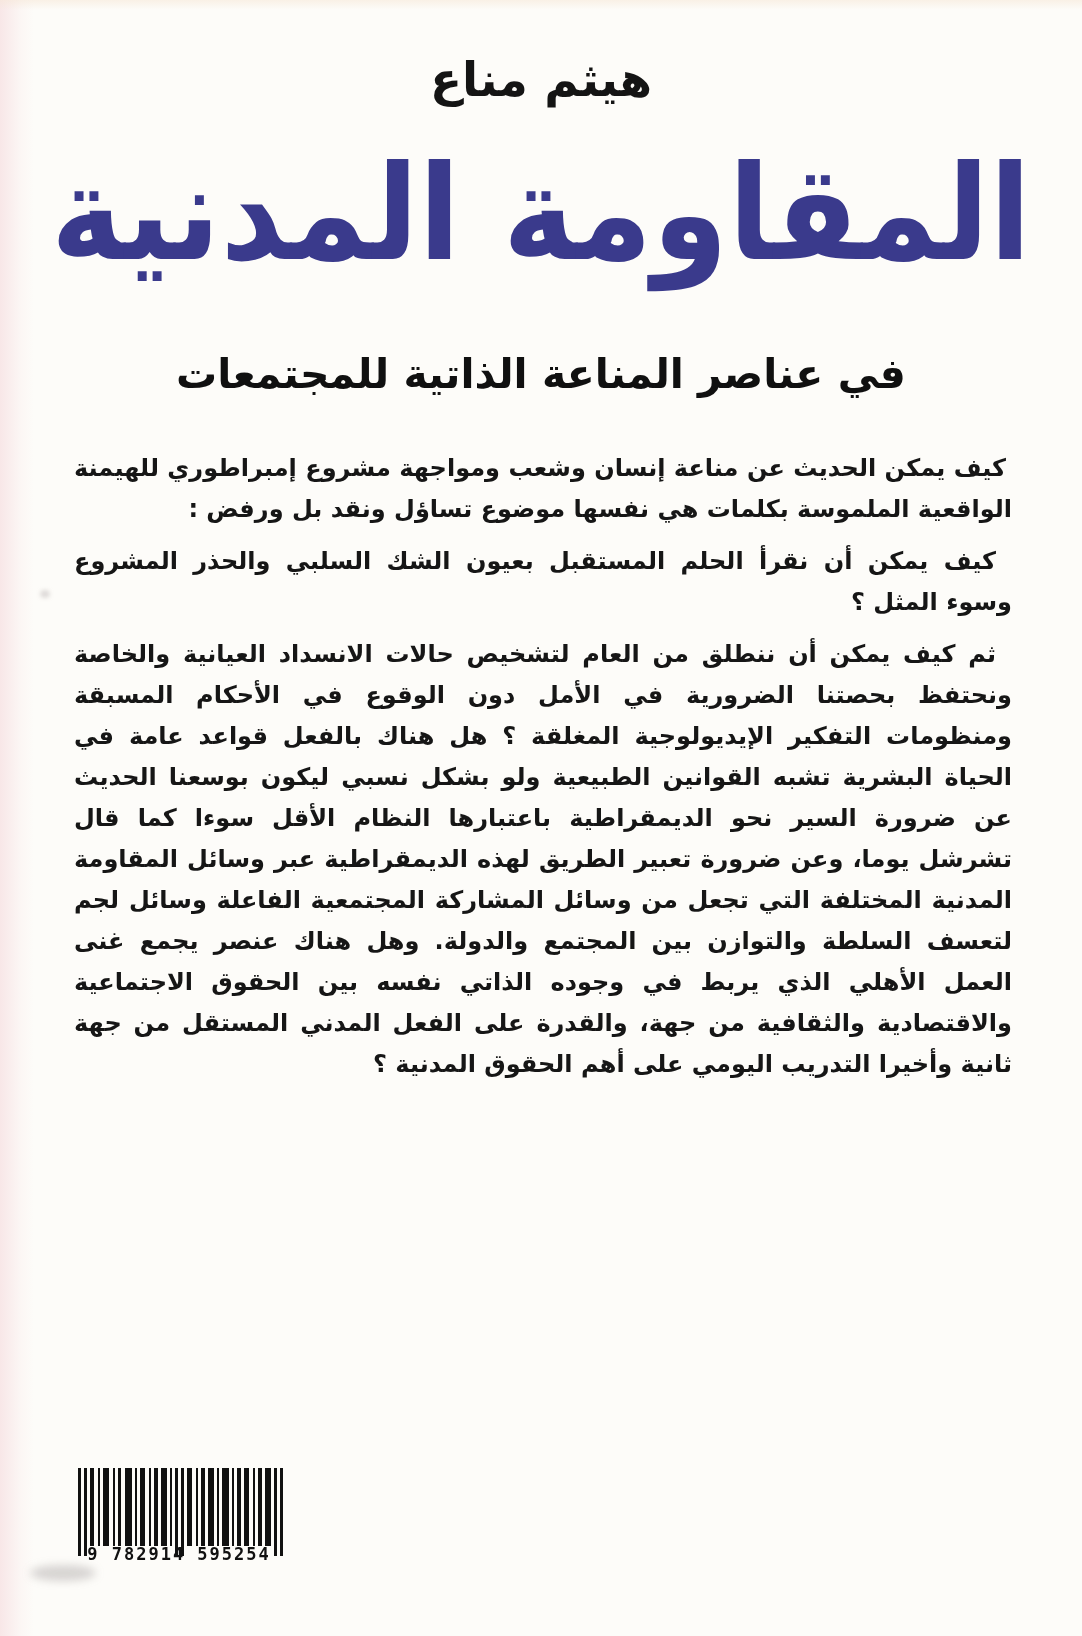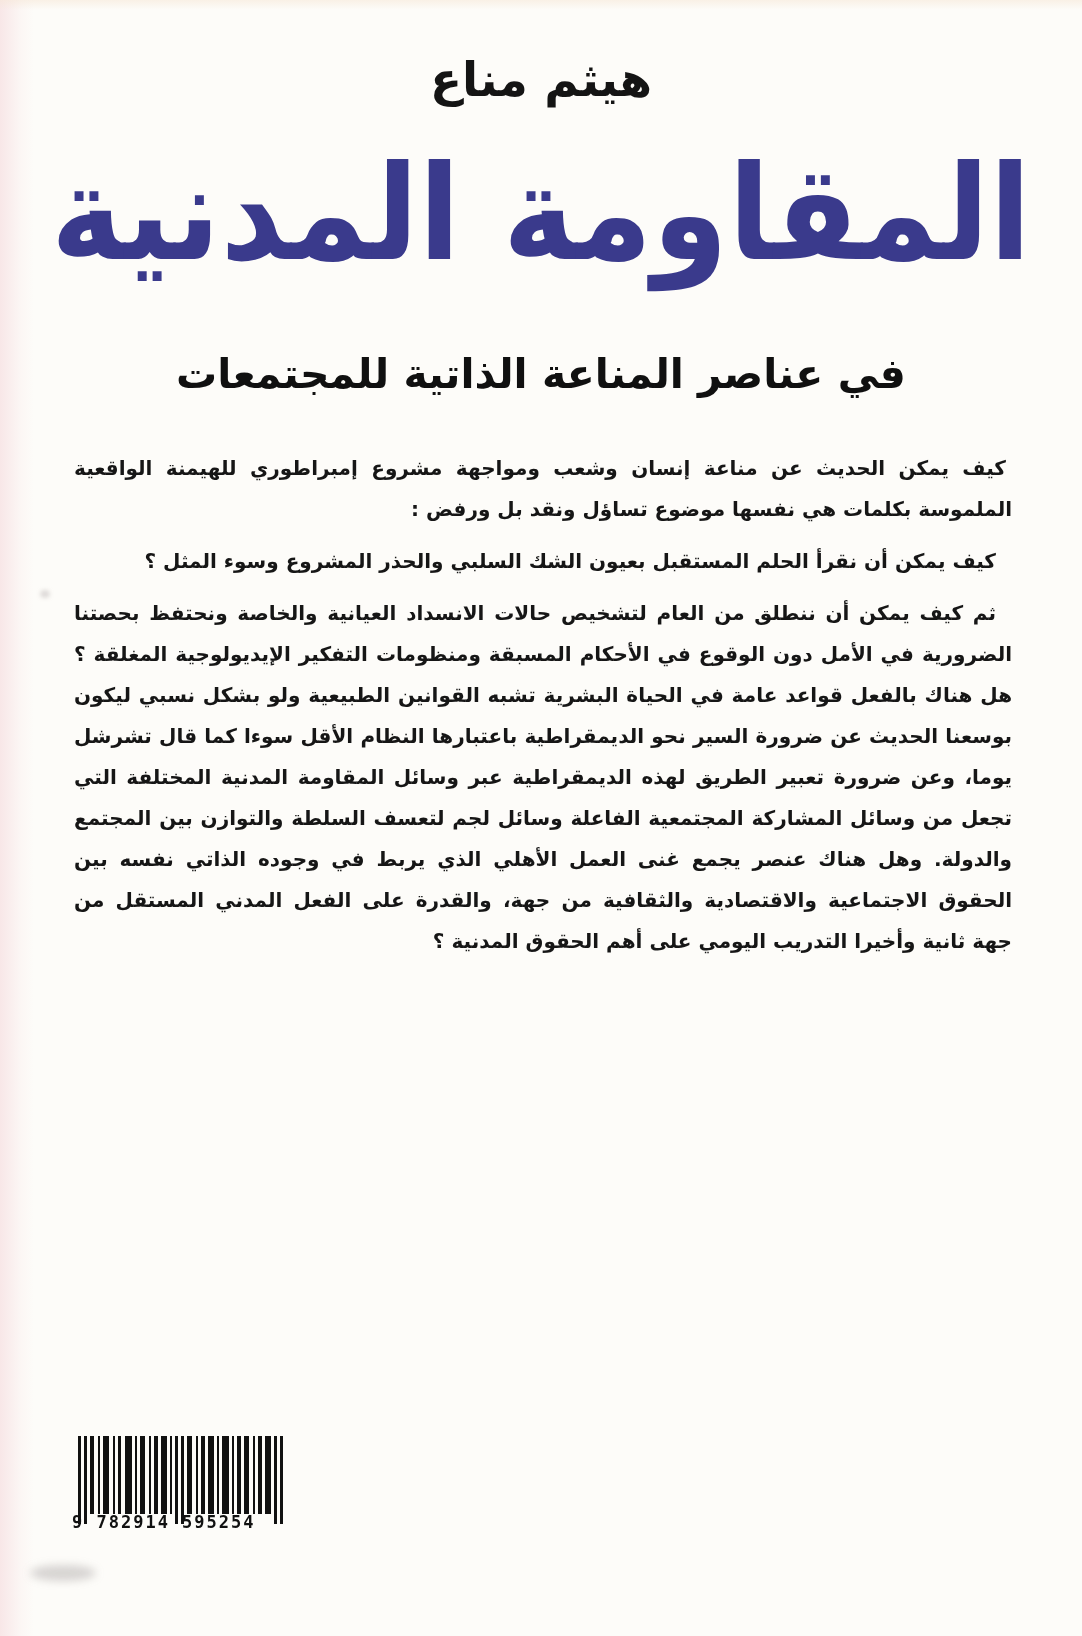--- a/index.html
+++ b/index.html
@@ -44,33 +44,34 @@
   .subtitle{
     position:absolute;top:334px;left:0;right:0;
     text-align:center;
     font-size:41px;font-weight:bold;color:#101010;margin-top:16px;
   }
   .body-text{
     position:absolute;top:448px;right:70px;left:74px;
     direction:rtl;
     text-align:justify;
     color:#161616;
-    font-size:20px;font-weight:bold;
+    font-size:24px;font-weight:bold;
     line-height:41px;
   }
   .body-text p{
     margin:0 0 11px 0;
     text-indent:16px;
   }
   .body-text p:first-child{text-indent:6px;}
   
   .barcode{
-    position:absolute;top:1436px;left:72px;
+    position:absolute;top:1468px;left:72px;
     width:214px;height:100px;
     direction:ltr;
+    text-align:center;
   }
   .barcode svg{display:block;}
   .barcode-digits{
     position:absolute;left:0;right:0;top:76px;
     font-family:"DejaVu Sans Mono", monospace;
     font-size:17px;font-weight:bold;color:#111;
     letter-spacing:2px;
     background:transparent;
     direction:ltr;
   }

